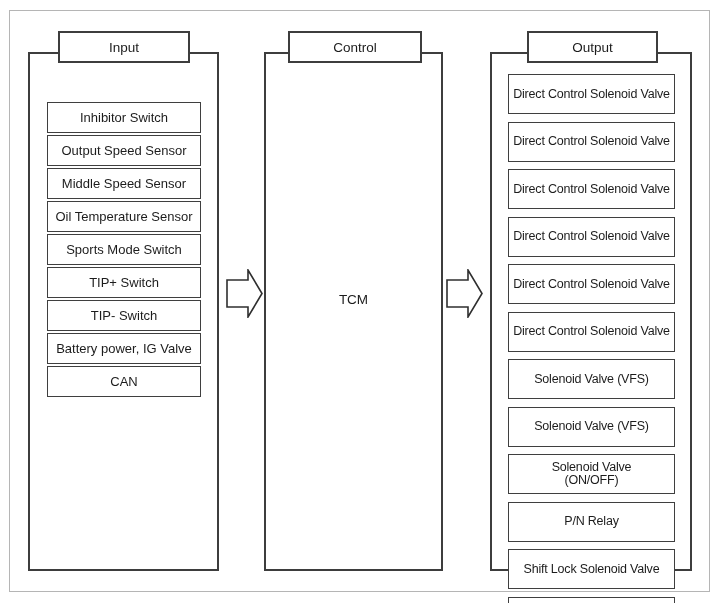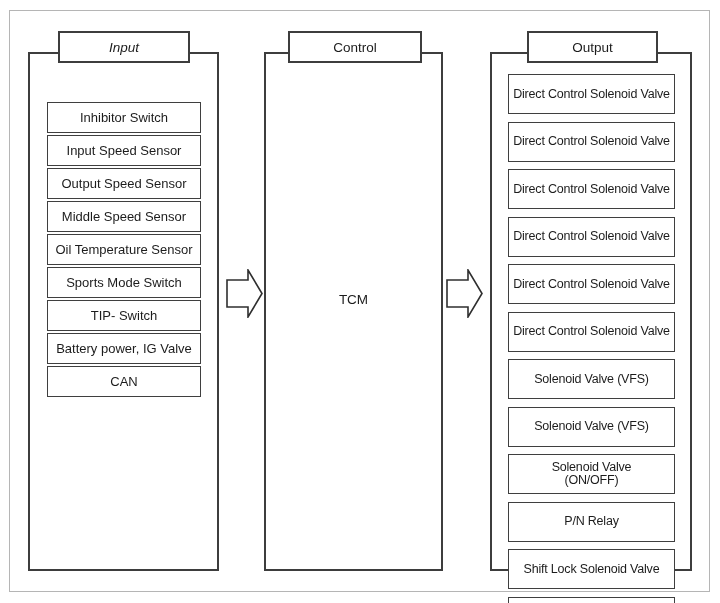--- a/index.html
+++ b/index.html
@@ -24,21 +24,21 @@
   #col-input   { left:28px;  width:191px; }
   #col-control { left:264px; width:179px; }
   #col-output  { left:490px; width:202px; }
 
   .header-box {
     position:absolute; top:31px; height:32px;
     background:#ffffff; border:2px solid #3d3d3d;
     display:flex; align-items:center; justify-content:center;
     font-size:13.5px; z-index:3;
   }
-  #hdr-input   { left:58px;  width:132px;font-style:italic; }
+  #hdr-input   { left:58px;  width:132px; }
   #hdr-control { left:288px; width:134px; }
   #hdr-output  { left:527px; width:131px; }
 
   .items {
     position:absolute; display:flex; flex-direction:column; z-index:2;
   }
   #items-input  { left:47px;  top:102px; width:154px; gap:2px; }
   #items-output { left:508px; top:74px;  width:167px; gap:7.5px; }
 
   .item-box {
@@ -67,25 +67,25 @@
 <div class="col" id="col-input"></div>
 <div class="col" id="col-control"></div>
 <div class="col" id="col-output"></div>
 
 <div class="header-box" id="hdr-input">Input</div>
 <div class="header-box" id="hdr-control">Control</div>
 <div class="header-box" id="hdr-output">Output</div>
 
 <div class="items" id="items-input">
     <div class="item-box">Inhibitor Switch</div>
-    <div class="item-box">Input Speed Sensor</div>
     <div class="item-box">Output Speed Sensor</div>
     <div class="item-box">Middle Speed Sensor</div>
     <div class="item-box">Oil Temperature Sensor</div>
     <div class="item-box">Sports Mode Switch</div>
+    <div class="item-box">TIP+ Switch</div>
     <div class="item-box">TIP- Switch</div>
     <div class="item-box">Battery power, IG Valve</div>
     <div class="item-box">CAN</div>
   </div>
 
 <div class="tcm-label">TCM</div>
 
 <div class="items" id="items-output">
     <div class="item-box">Direct Control Solenoid Valve</div>
     <div class="item-box">Direct Control Solenoid Valve</div>

